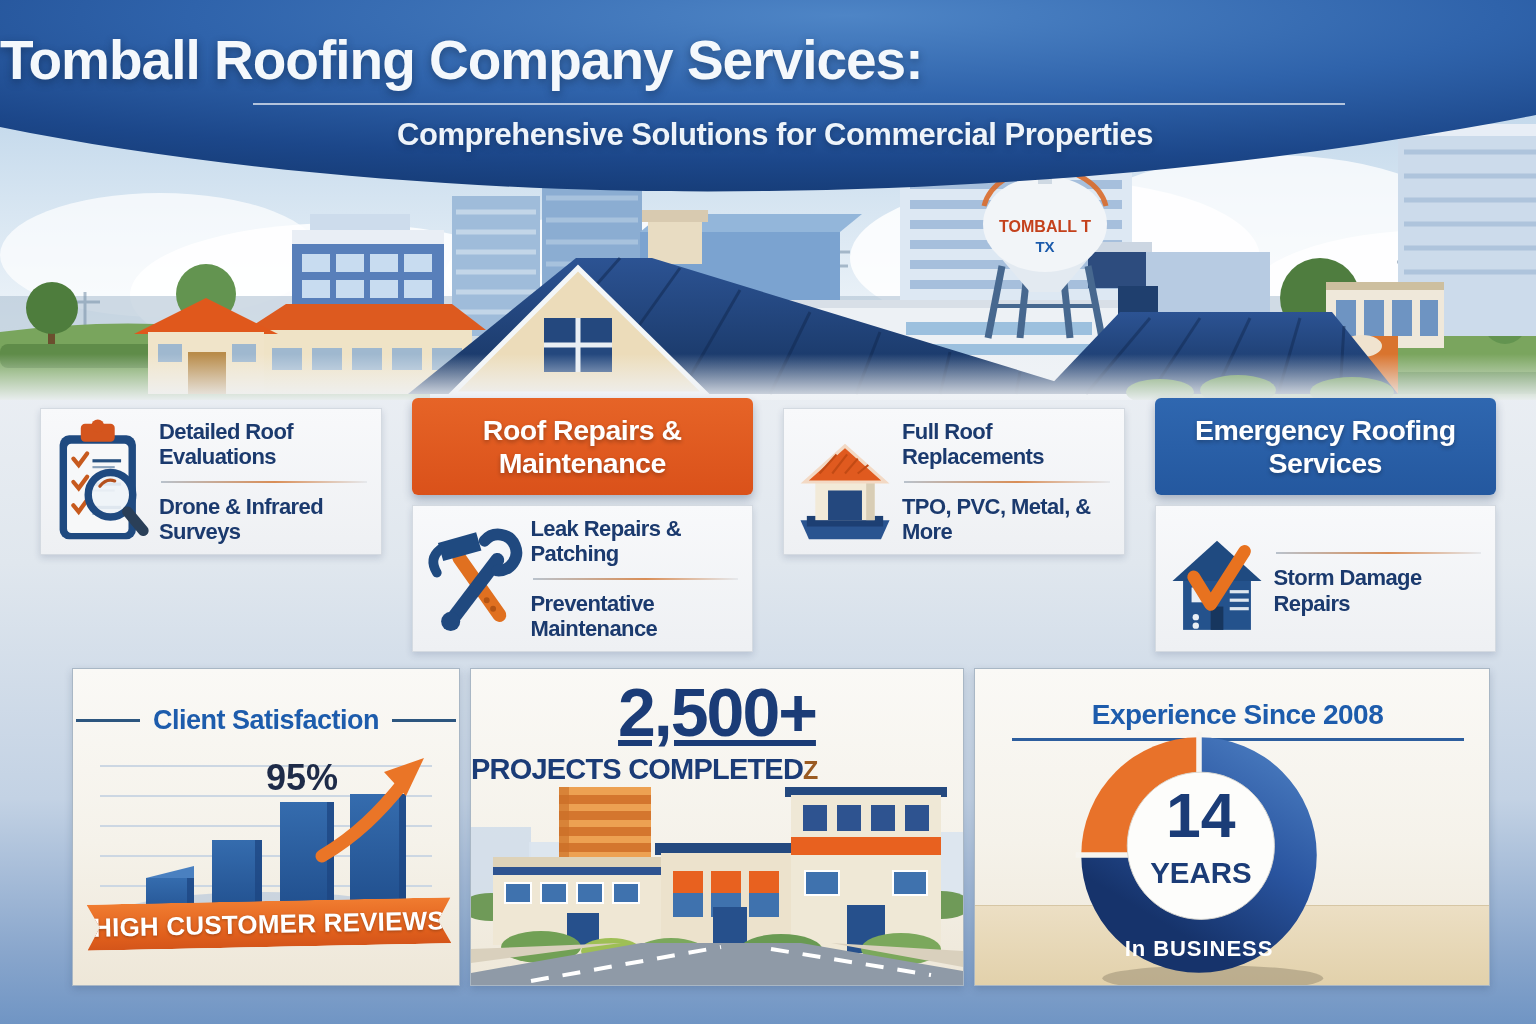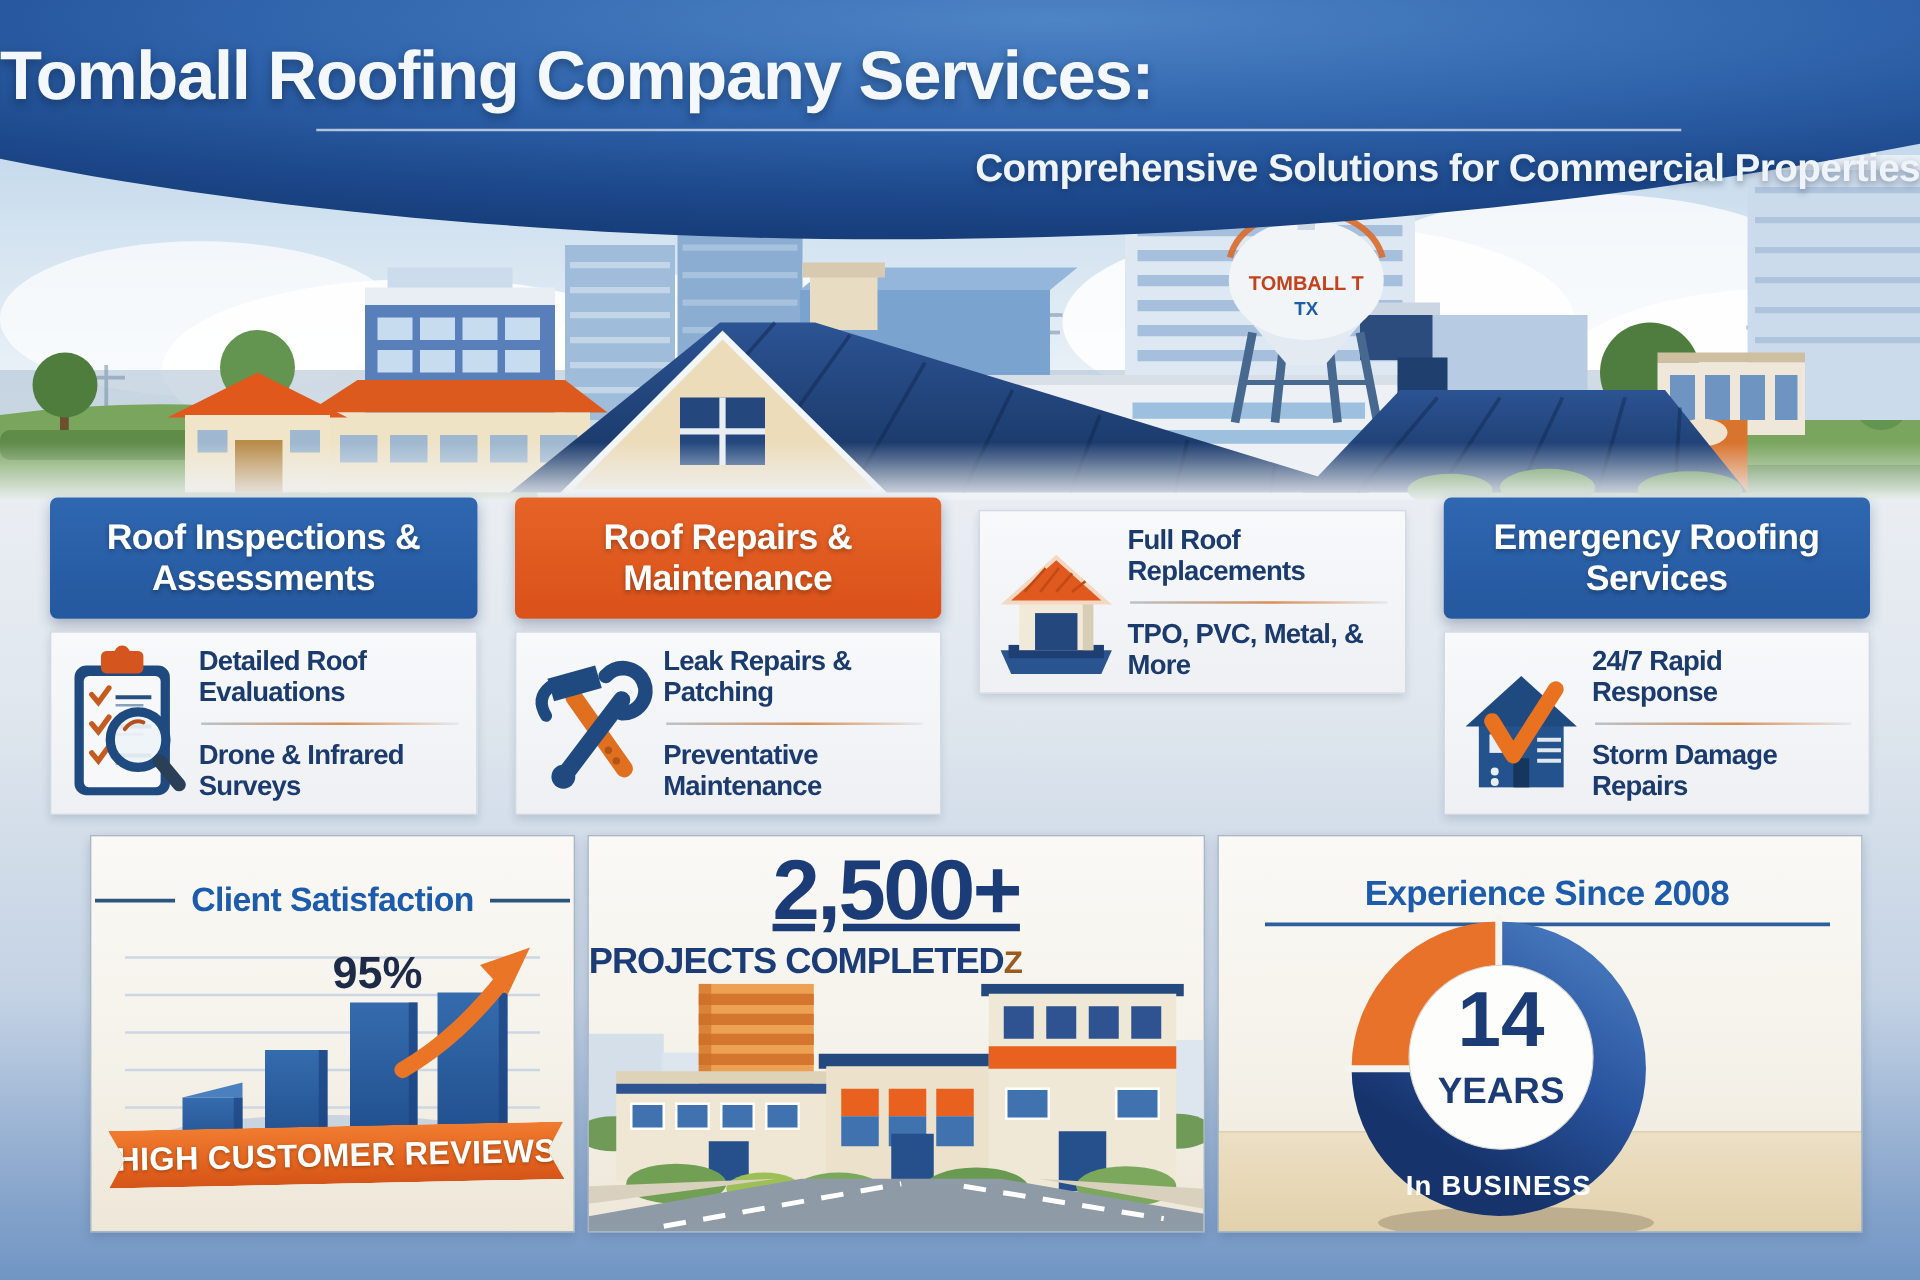--- a/index.html
+++ b/index.html
@@ -10,21 +10,21 @@
     background:linear-gradient(180deg,#eaeef3 38%,#e0e7ee 55%,#c3d2e4 78%,#89a6cc 93%,#7095c4 100%); }
 
   
   .hero { position:absolute; top:0; left:0; width:1536px; height:400px; }
   .hero svg { position:absolute; top:0; left:0; }
   .hero-title { position:absolute; top:28px; left:0; width:100%; 
     font-size:55px; letter-spacing:-1px; color:#f4f8fc;
     text-shadow:0 3px 8px rgba(10,30,60,.45); }
   .hero-underline { position:absolute; top:103px; left:253px; width:1092px; height:2px;
     background:rgba(255,255,255,.65); }
-  .hero-subtitle { position:absolute; top:117px; left:0; width:100%; text-align:right;
+  .hero-subtitle { position:absolute; top:117px; left:0; width:100%; text-align:center;
     font-size:31px; letter-spacing:-0.5px; color:#eef4fa;
     text-shadow:0 2px 6px rgba(10,30,60,.4);padding-left:14px; }
 
   
   .services { position:absolute; top:398px; left:40px; width:1456px; display:flex; gap:30px; }
   .card { flex:1; }
   .card-header { height:97px; border-radius:6px; display:flex; align-items:center; justify-content:center;
     text-align:center; color:#fff; font-size:28.5px; line-height:1.15; letter-spacing:-0.5px;
     padding:0 20px; box-shadow:0 5px 10px rgba(25,45,85,.3); text-shadow:0 2px 4px rgba(0,0,0,.3); }
   .accent-blue  .card-header { background:linear-gradient(180deg,#2f67b0,#24589f); }
@@ -321,21 +321,20 @@
       <path d="M0,0 H1536 V115 C1240,172 980,188 768,191 C520,195 230,174 0,127 Z" fill="url(#headerGrad)"></path>
     </svg>
     <div class="hero-title">Tomball Roofing Company Services:</div>
     <div class="hero-underline"></div>
     <div class="hero-subtitle">Comprehensive Solutions for Commercial Properties</div>
   </div>
 
   <div class="services">
 
     <div class="card accent-blue">
-      <div class="card-header">Roof Inspections &amp; Assessments</div>
       <div class="card-body">
         <svg class="card-icon" viewBox="0 0 100 120">
           <rect x="10" y="16" width="72" height="98" rx="9" fill="#1f4a80"></rect>
           <rect x="17" y="24" width="58" height="84" rx="4" fill="#f7f8f9"></rect>
           <rect x="30" y="5" width="32" height="17" rx="4" fill="#d4551e"></rect>
           <circle cx="46" cy="7" r="6" fill="#d4551e"></circle>
           <g stroke="#c75a1e" stroke-width="4" fill="none" stroke-linecap="round">
             <path d="M23,38 l5,6 l8,-11"></path>
               <path d="M23,60 l5,6 l8,-11"></path>
               <path d="M23,82 l5,6 l8,-11"></path>
@@ -421,21 +420,20 @@
           <g stroke="#dfe7ef" stroke-width="3">
               <line x1="62" y1="72" x2="80" y2="72"></line>
               <line x1="62" y1="80" x2="80" y2="80"></line>
               <line x1="62" y1="88" x2="80" y2="88"></line>
             </g>
           <circle cx="30" cy="96" r="3" fill="#e8eef5"></circle>
             <circle cx="30" cy="104" r="3" fill="#e8eef5"></circle>
           <path d="M28,58 L44,84 L76,34" stroke="#e8721f" stroke-width="12" fill="none" stroke-linecap="round" stroke-linejoin="round"></path>
         </svg>
         <div class="card-items">
-          <div class="card-item">24/7 Rapid Response</div>
           <div class="card-divider"></div>
           <div class="card-item">Storm Damage Repairs</div>
         </div>
       </div>
     </div>
   </div>
 
   <div class="stats">
 
     <div class="panel panel-sat">

